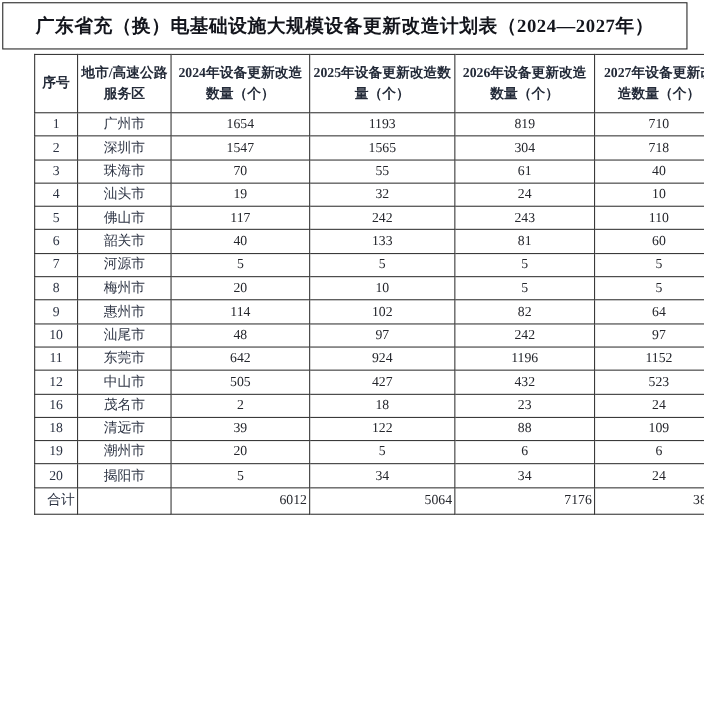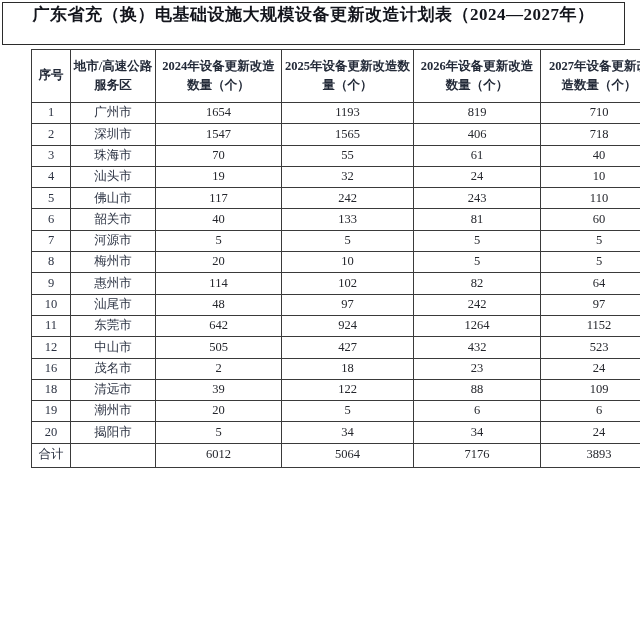--- a/index.html
+++ b/index.html
@@ -16,20 +16,21 @@
     overflow: hidden;
   }
   .title-box {
     position: absolute;
     left: 2px;
     top: 2px;
     width: 623px;
     height: 43px;
     border: 1.5px solid #2b2b2b;
     display: flex;
+    align-items: center;
     justify-content: center;
     box-sizing: border-box;
   }
   .title-text {
     font-size: 17px;
     font-weight: bold;
     color: #13151c;
     letter-spacing: 0.5px;
     white-space: nowrap;
   }
@@ -74,20 +75,21 @@
   }
   td.zh {
     color: #2b3242;
   }
   td.num {
     color: #24262c;
     font-size: 12.5px;
   }
   tr.total-row td {
     height: 24px;
+    text-align: right;
   }
 </style>
 </head>
 <body>
 
 <div class="page">
   <div class="title-box">
     <span class="title-text">广东省充（换）电基础设施大规模设备更新改造计划表（2024—2027年）</span>
   </div>
   <div class="table-box">
@@ -117,21 +119,21 @@
             <td class="num">1654</td>
             <td class="num">1193</td>
             <td class="num">819</td>
             <td class="num">710</td>
           </tr>
           <tr>
             <td class="zh">2</td>
             <td class="zh">深圳市</td>
             <td class="num">1547</td>
             <td class="num">1565</td>
-            <td class="num">406</td>
+            <td class="num">304</td>
             <td class="num">718</td>
           </tr>
           <tr>
             <td class="zh">3</td>
             <td class="zh">珠海市</td>
             <td class="num">70</td>
             <td class="num">55</td>
             <td class="num">61</td>
             <td class="num">40</td>
           </tr>
@@ -189,21 +191,21 @@
             <td class="num">48</td>
             <td class="num">97</td>
             <td class="num">242</td>
             <td class="num">97</td>
           </tr>
           <tr>
             <td class="zh">11</td>
             <td class="zh">东莞市</td>
             <td class="num">642</td>
             <td class="num">924</td>
-            <td class="num">1264</td>
+            <td class="num">1196</td>
             <td class="num">1152</td>
           </tr>
           <tr>
             <td class="zh">12</td>
             <td class="zh">中山市</td>
             <td class="num">505</td>
             <td class="num">427</td>
             <td class="num">432</td>
             <td class="num">523</td>
           </tr>

